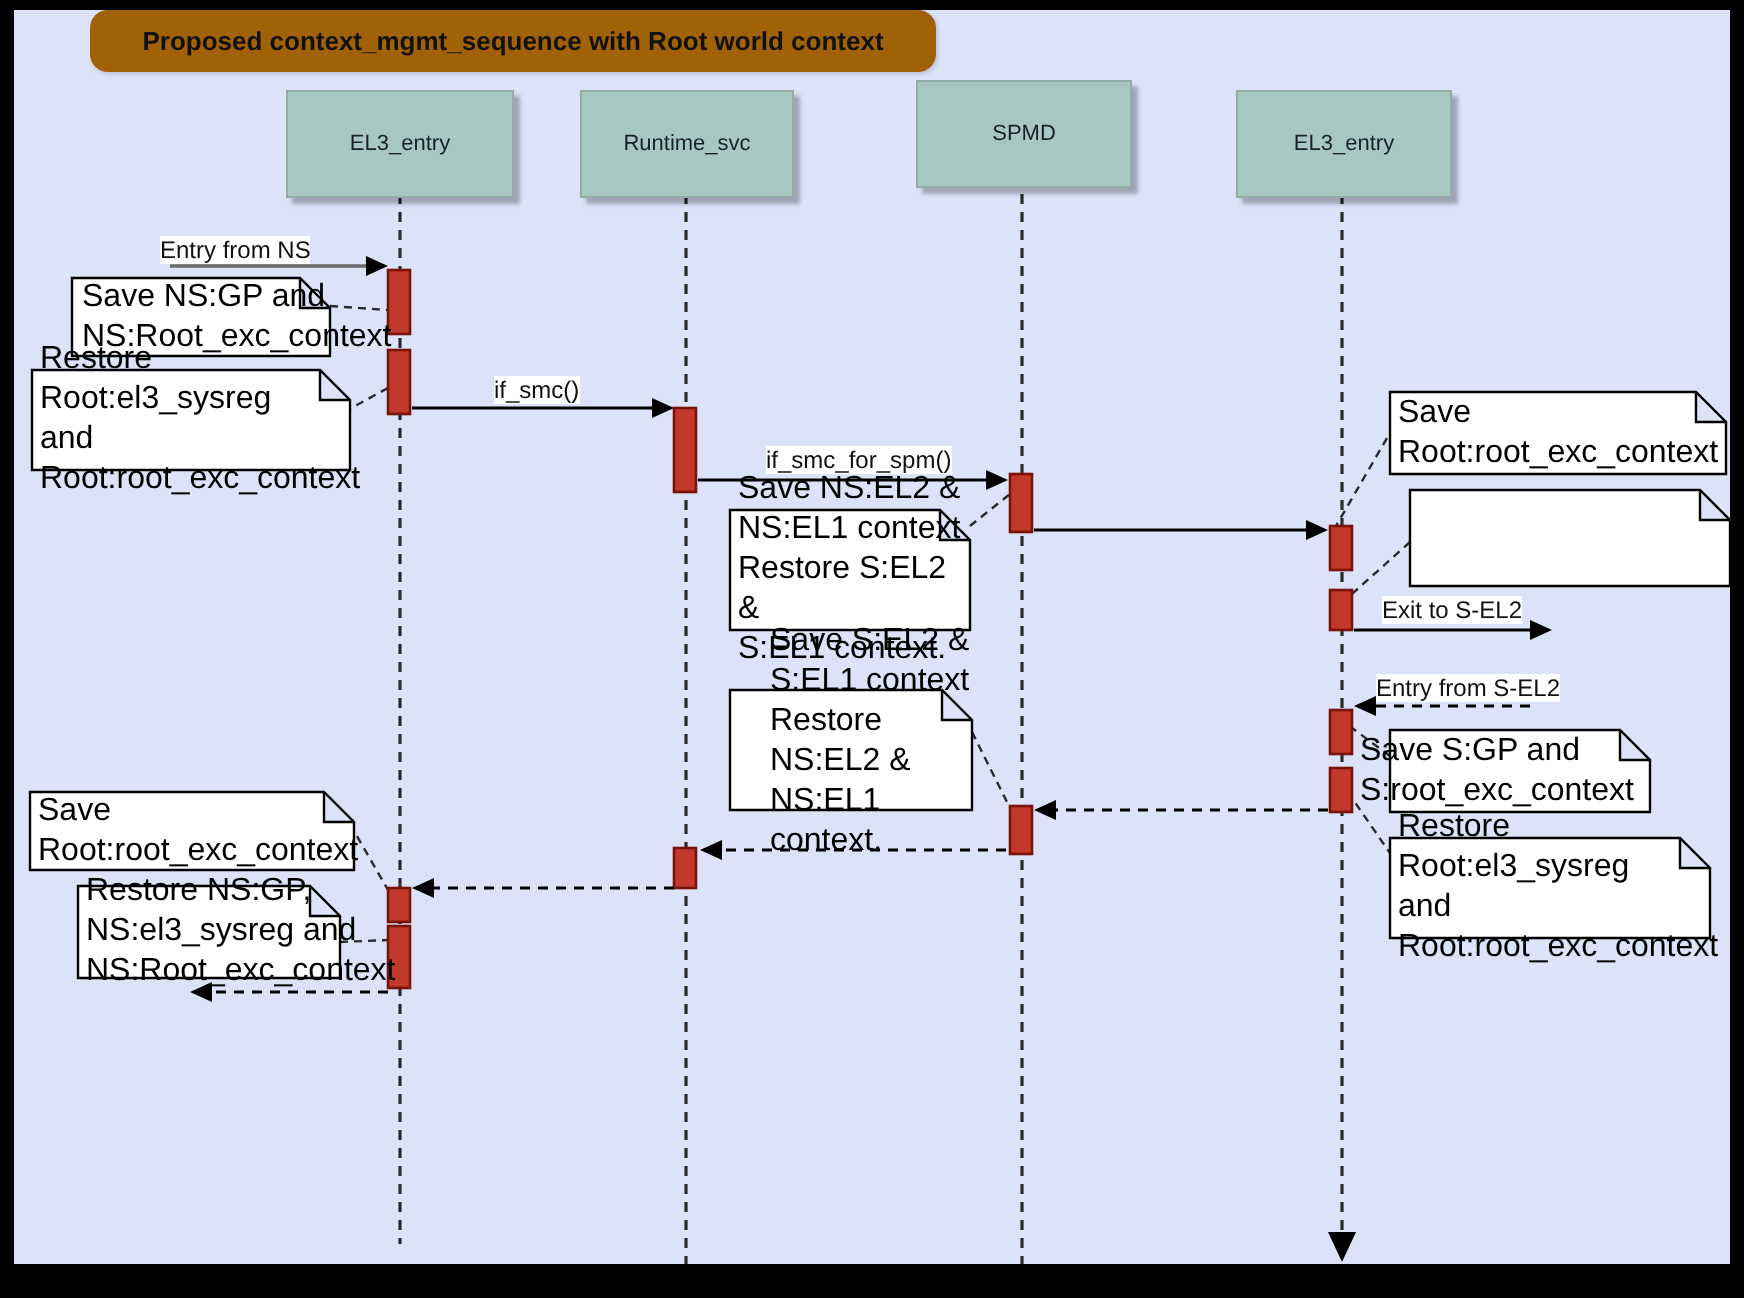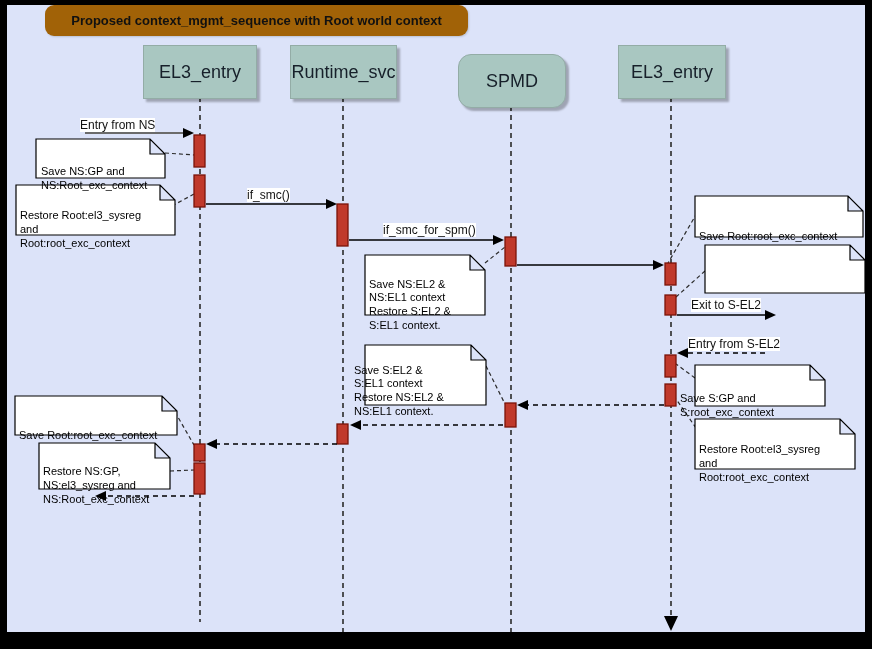--- a/index.html
+++ b/index.html
@@ -8,28 +8,28 @@
   #canvas-bg{position:absolute;left:7px;top:5px;width:858px;height:627px;background:#dce3f9;}
   .abs{position:absolute;}
   #title-banner{
     left:45px;top:5px;width:423px;height:31px;background:#a16207;border-radius:9px;
     display:flex;align-items:center;justify-content:center;
     font-size:13px;font-weight:bold;color:#111;box-shadow:1px 1px 2px rgba(0,0,0,0.15);
   }
   .actor-box{
     background:#a9c7c1;border:1px solid #93aca6;box-shadow:3px 3px 2px rgba(0,0,0,0.28);
     display:flex;align-items:center;justify-content:center;
-    font-size:18px;color:#17202a;
+    font-size:11px;color:#17202a;
   }
   .msg-label{
     background:#ffffff;padding:0 0;font-size:12px;color:#111;line-height:14px;white-space:nowrap;
   }
   .note-text{
-    font-size:11px;color:#000;line-height:1.25;white-space:pre-line;
-    display:flex;align-items:center;margin-top:20px;
+    font-size:16px;color:#000;line-height:1.25;white-space:pre-line;
+    display:flex;align-items:center;
   }
   svg{position:absolute;left:0;top:0;}
 </style>
 </head>
 <body>
 
 <div id="frame">
   <div id="canvas-bg"></div>
 
   <svg width="872" height="649" viewBox="0 0 872 649">
@@ -113,21 +113,21 @@
   </svg>
 
   <div class="abs" id="title-banner">Proposed context_mgmt_sequence with Root world context</div>
 
   <div class="abs actor-box" style="left:143px;top:45px;width:112px;height:52px;">
     <span>EL3_entry</span>
   </div>
   <div class="abs actor-box" style="left:290px;top:45px;width:105px;height:52px;">
     <span>Runtime_svc</span>
   </div>
-  <div class="abs actor-box" style="left:458px;top:54px;width:106px;height:52px;border-radius:13px;">
+  <div class="abs actor-box" style="left:458px;top:40px;width:106px;height:52px;">
     <span>SPMD</span>
   </div>
   <div class="abs actor-box" style="left:618px;top:45px;width:106px;height:52px;">
     <span>EL3_entry</span>
   </div>
 
   <div class="abs msg-label" style="left:80px;top:118px;">Entry from NS</div>
   <div class="abs msg-label" style="left:247px;top:188px;">if_smc()</div>
   <div class="abs msg-label" style="left:383px;top:223px;">if_smc_for_spm()</div>
   <div class="abs msg-label" style="left:691px;top:298px;">Exit to S-EL2</div>
@@ -135,21 +135,21 @@
 
   <div class="abs note-text" style="left:41px;top:141px;width:120px;height:35px;">Save NS:GP and
 NS:Root_exc_context</div>
   <div class="abs note-text" style="left:20px;top:187px;width:151px;height:46px;">Restore Root:el3_sysreg
 and
 Root:root_exc_context</div>
   <div class="abs note-text" style="left:369px;top:257px;width:112px;height:56px;">Save NS:EL2 &amp;
 NS:EL1 context
 Restore S:EL2 &amp;
 S:EL1 context.</div>
-  <div class="abs note-text" style="left:354px;top:347px;width:113px;height:48px;">Save S:EL2 &amp;
+  <div class="abs note-text" style="left:385px;top:347px;width:113px;height:48px;">Save S:EL2 &amp;
 S:EL1 context
 Restore NS:EL2 &amp;
 NS:EL1 context.</div>
   <div class="abs note-text" style="left:699px;top:198px;width:160px;height:37px;">Save Root:root_exc_context</div>
   <div class="abs note-text" style="left:680px;top:367px;width:122px;height:37px;">Save S:GP and
 S:root_exc_context</div>
   <div class="abs note-text" style="left:699px;top:421px;width:152px;height:46px;">Restore Root:el3_sysreg
 and
 Root:root_exc_context</div>
   <div class="abs note-text" style="left:19px;top:398px;width:154px;height:35px;">Save Root:root_exc_context</div>

